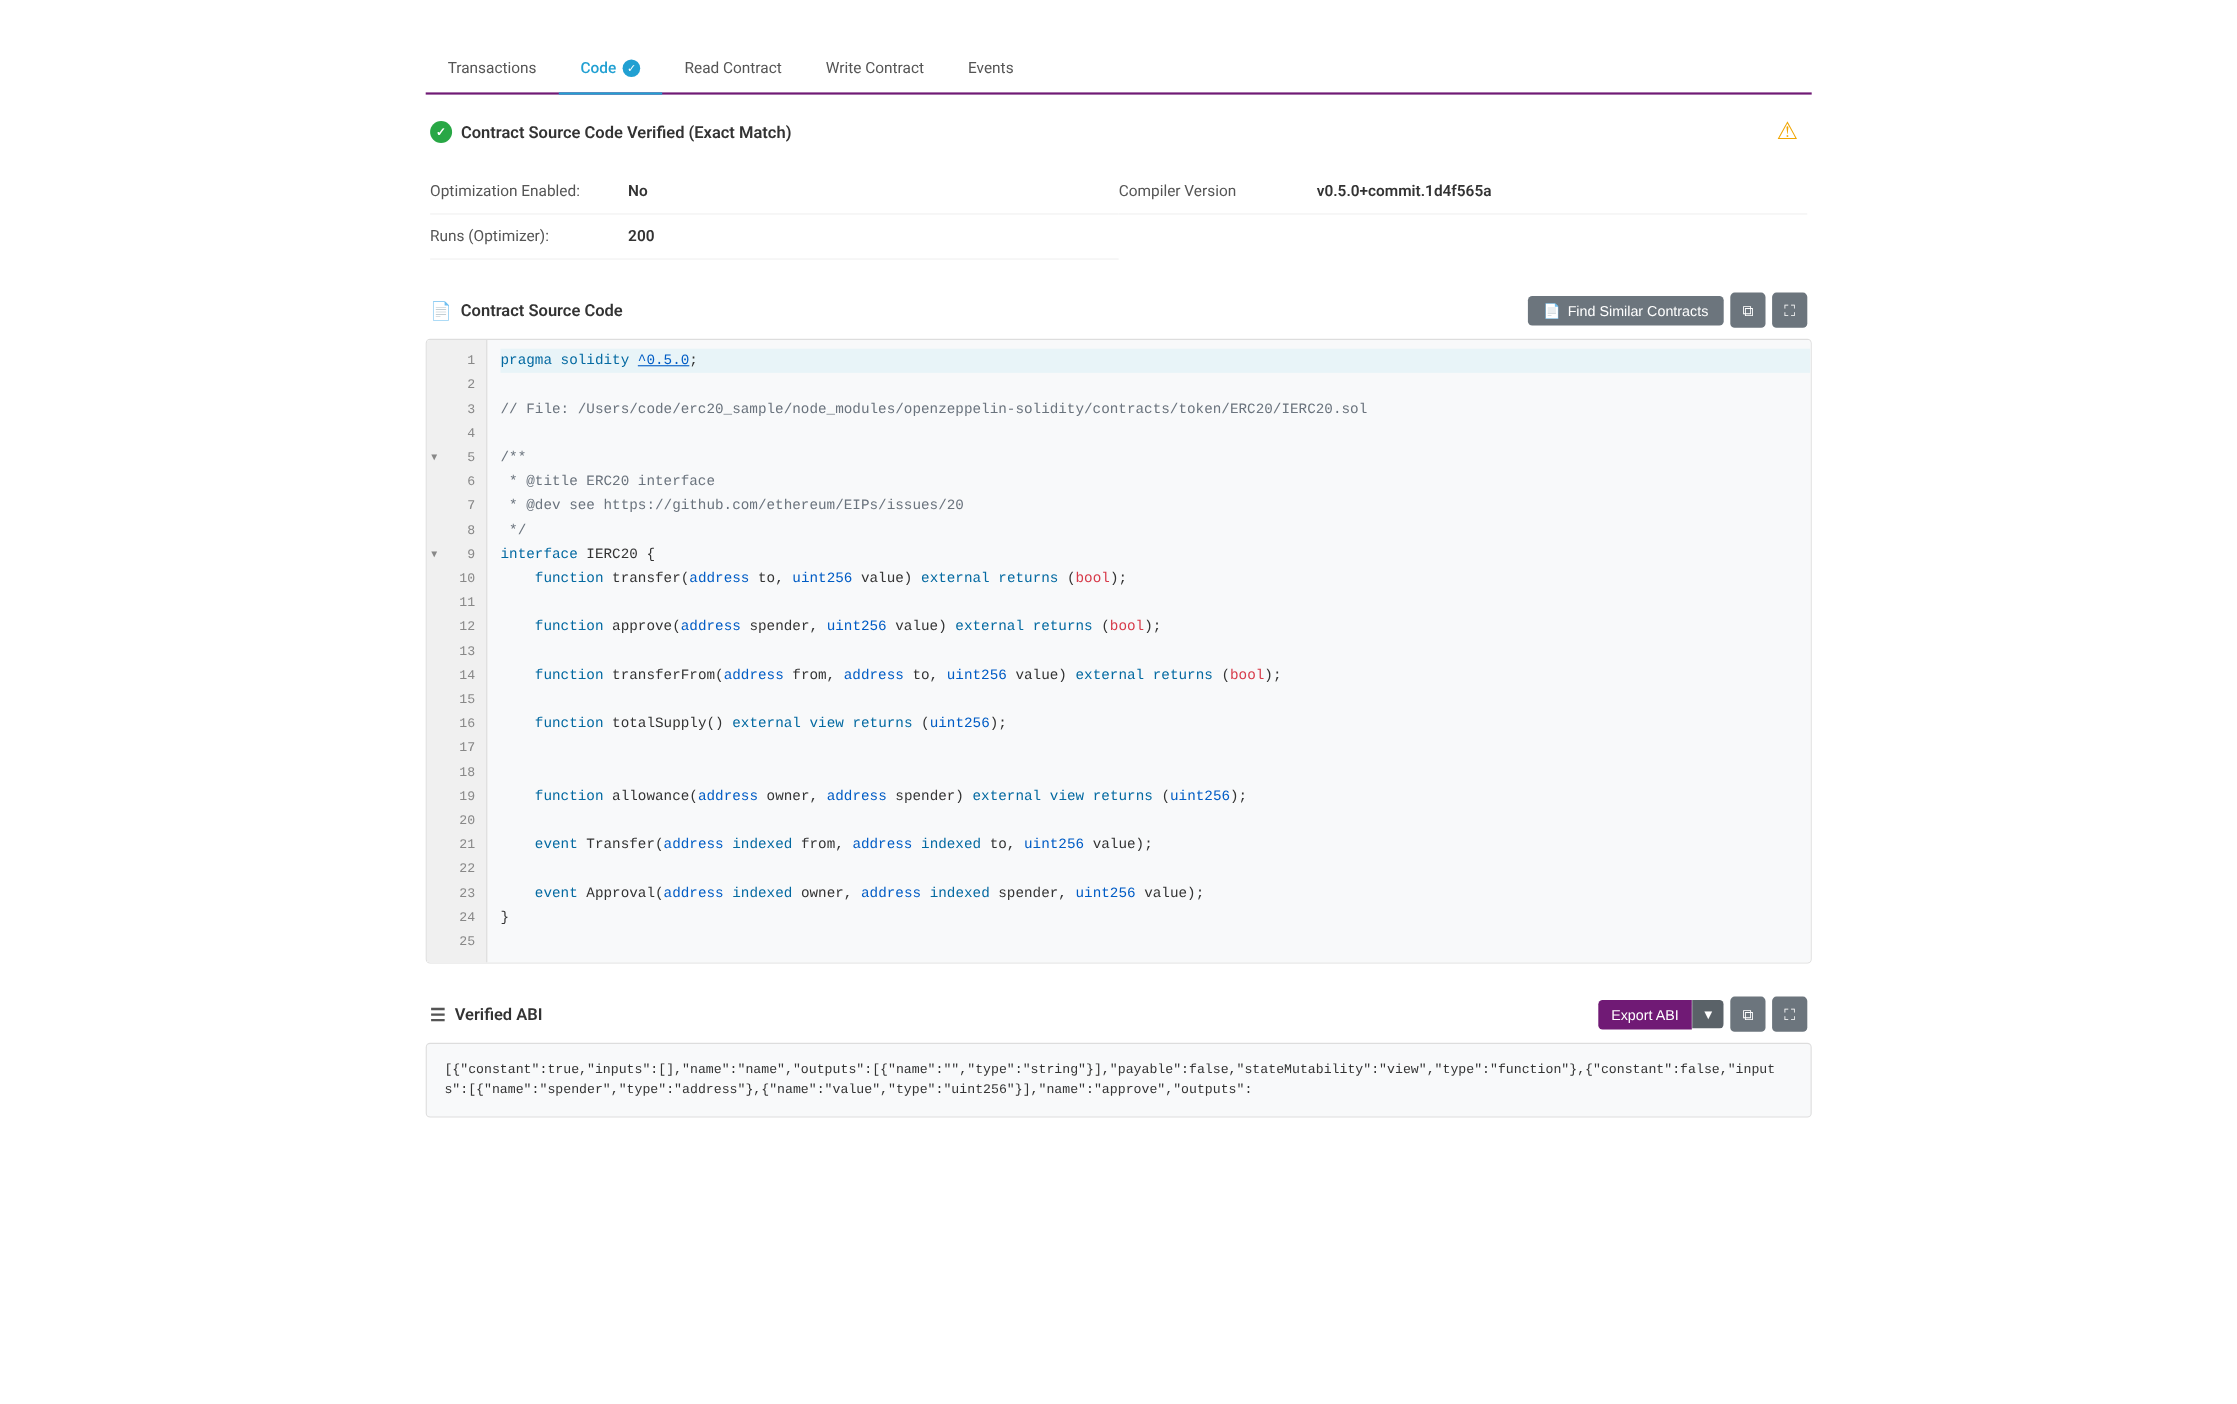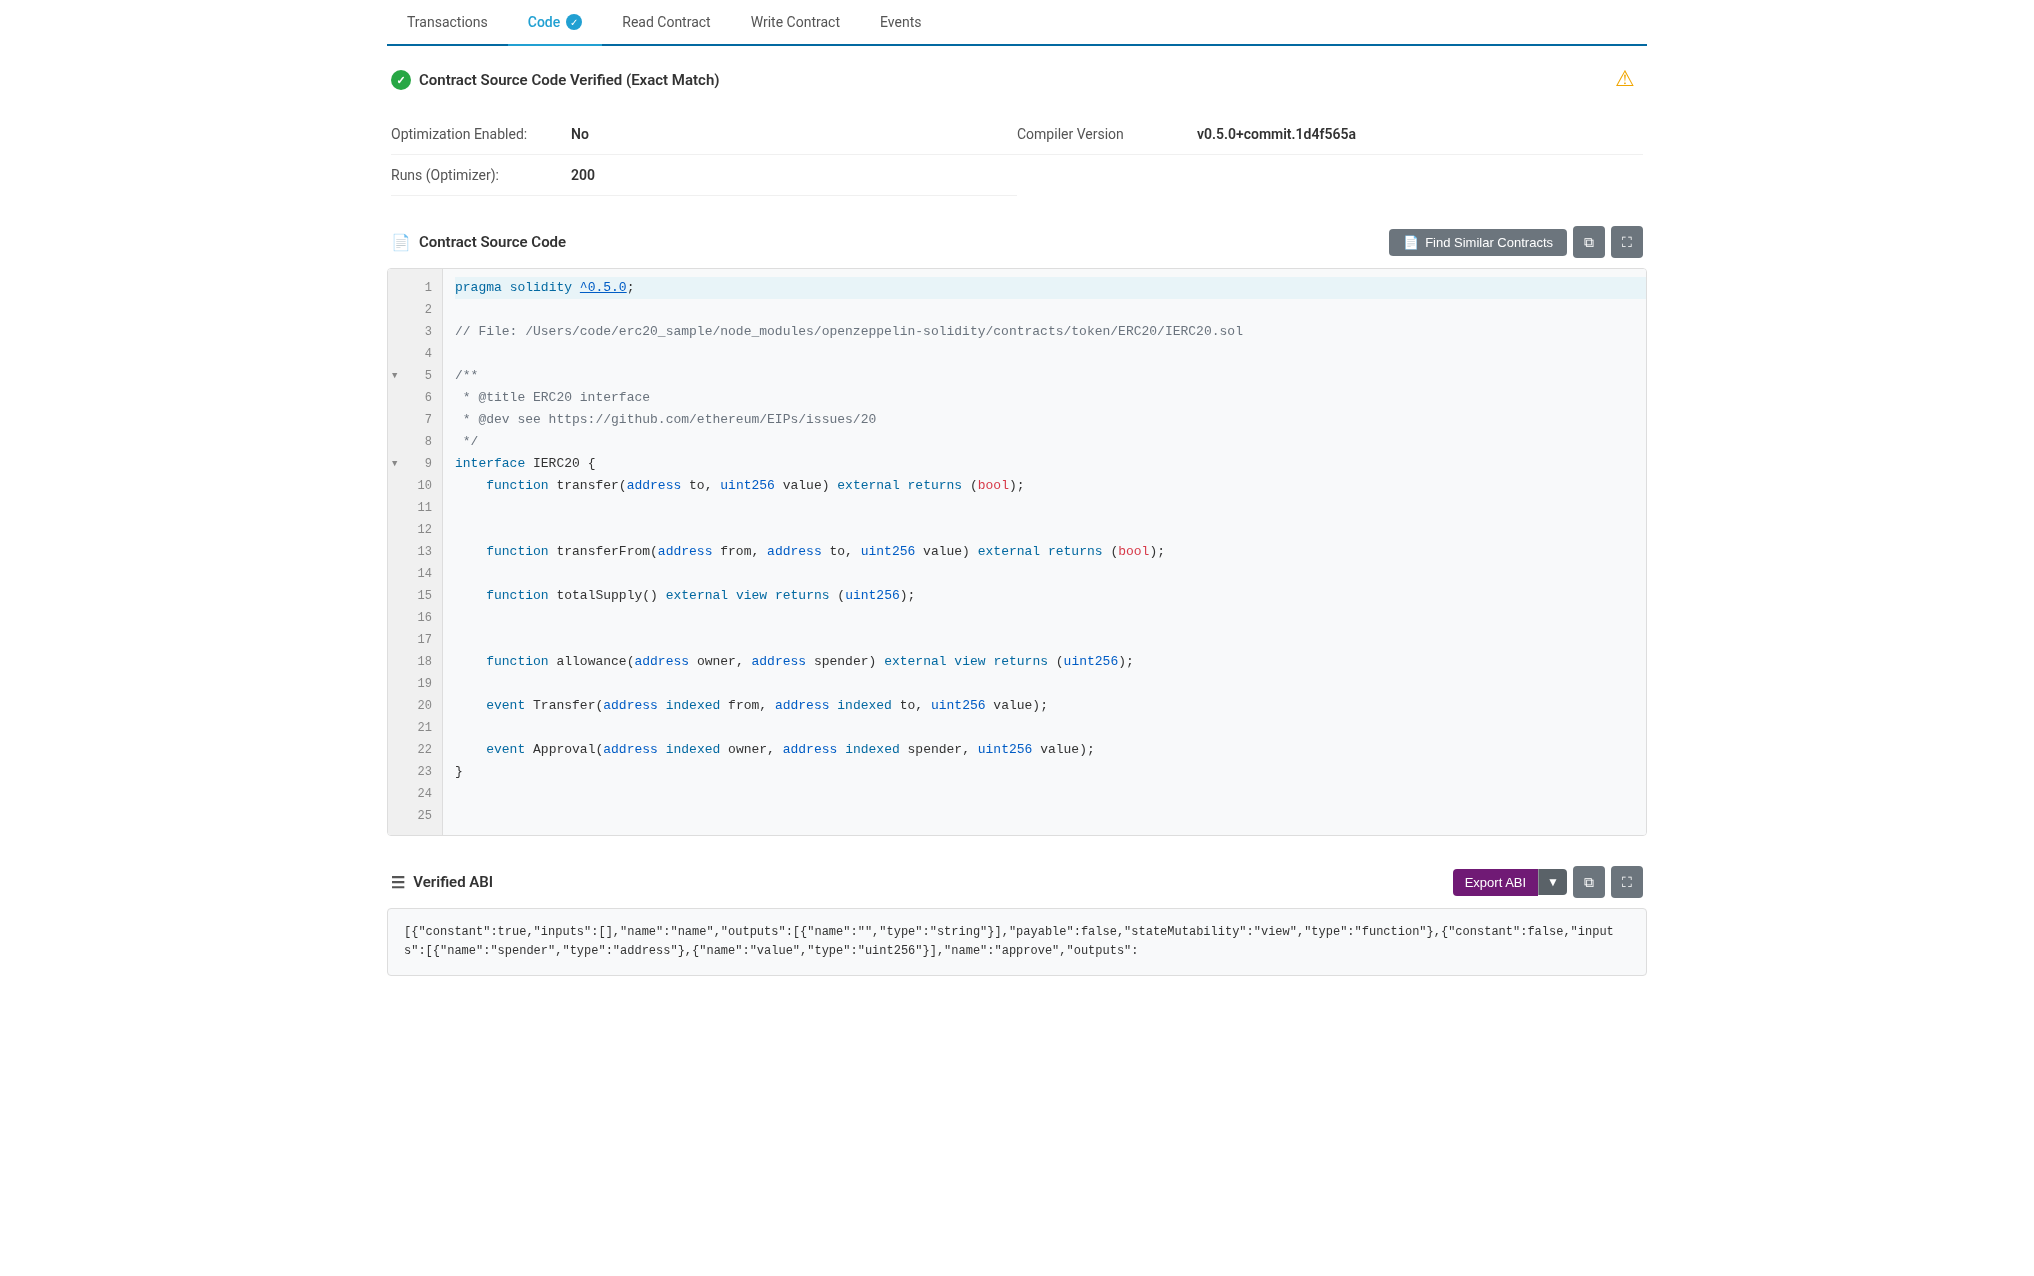--- a/index.html
+++ b/index.html
@@ -12,23 +12,24 @@
 
     .container {
       max-width: 1300px;
       margin: 0 auto;
       padding: 0 20px;
     }
 
     
     .tabs {
       display: flex;
-      border-bottom: 2px solid #0369a1;
+      border-bottom: 2px solid #701a75;
       padding: 0;
       gap: 0;
+      margin-top: 40px;
     }
     .tab-item {
       padding: 14px 20px;
       cursor: pointer;
       font-size: 14px;
       color: #555;
       border-bottom: 2px solid transparent;
       margin-bottom: -2px;
       display: flex;
       align-items: center;
@@ -375,20 +376,21 @@
             <div class="code-line">&nbsp;</div>
             <div class="code-line"><span class="comment">// File: /Users/code/erc20_sample/node_modules/openzeppelin-solidity/contracts/token/ERC20/IERC20.sol</span></div>
             <div class="code-line">&nbsp;</div>
             <div class="code-line"><span class="comment">/**</span></div>
             <div class="code-line"><span class="comment"> * @title ERC20 interface</span></div>
             <div class="code-line"><span class="comment"> * @dev see https://github.com/ethereum/EIPs/issues/20</span></div>
             <div class="code-line"><span class="comment"> */</span></div>
             <div class="code-line"><span class="kw">interface</span> IERC20 {</div>
             <div class="code-line">    <span class="kw">function</span> transfer(<span class="type">address</span> to, <span class="type">uint256</span> value) <span class="kw">external</span> <span class="kw">returns</span> (<span class="bool-val">bool</span>);</div>
             <div class="code-line">&nbsp;</div>
+            <div class="code-line">    <span class="kw">function</span> approve(<span class="type">address</span> spender, <span class="type">uint256</span> value) <span class="kw">external</span> <span class="kw">returns</span> (<span class="bool-val">bool</span>);</div>
             <div class="code-line">&nbsp;</div>
             <div class="code-line">    <span class="kw">function</span> transferFrom(<span class="type">address</span> from, <span class="type">address</span> to, <span class="type">uint256</span> value) <span class="kw">external</span> <span class="kw">returns</span> (<span class="bool-val">bool</span>);</div>
             <div class="code-line">&nbsp;</div>
             <div class="code-line">    <span class="kw">function</span> totalSupply() <span class="kw">external</span> <span class="kw">view</span> <span class="kw">returns</span> (<span class="type">uint256</span>);</div>
             <div class="code-line">&nbsp;</div>
             <div class="code-line">&nbsp;</div>
             <div class="code-line">    <span class="kw">function</span> allowance(<span class="type">address</span> owner, <span class="type">address</span> spender) <span class="kw">external</span> <span class="kw">view</span> <span class="kw">returns</span> (<span class="type">uint256</span>);</div>
             <div class="code-line">&nbsp;</div>
             <div class="code-line">    <span class="kw">event</span> Transfer(<span class="type">address</span> <span class="kw">indexed</span> from, <span class="type">address</span> <span class="kw">indexed</span> to, <span class="type">uint256</span> value);</div>
             <div class="code-line">&nbsp;</div>

